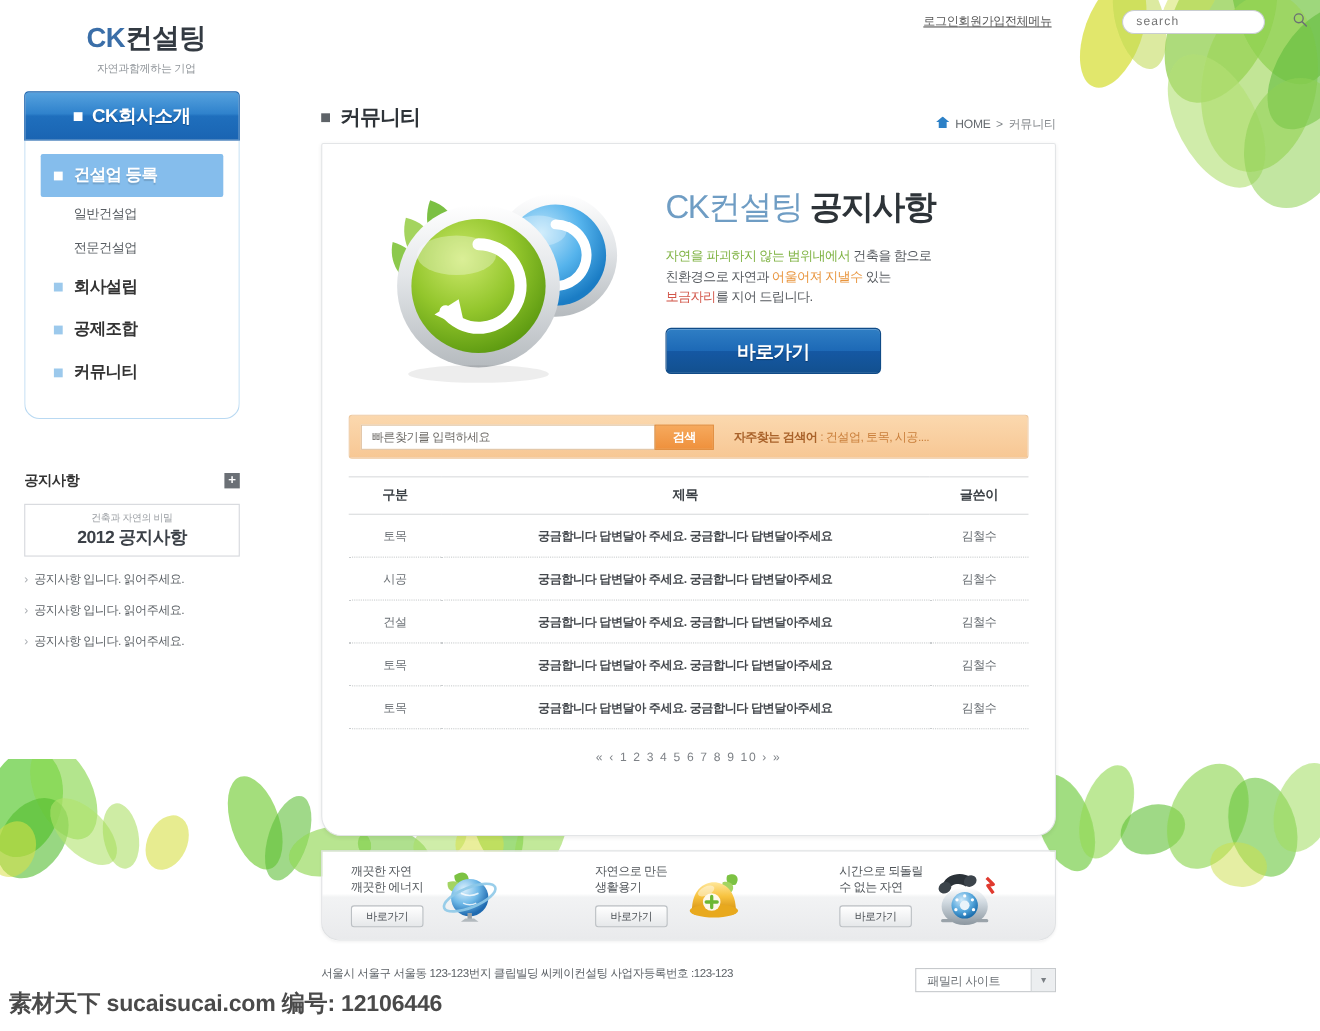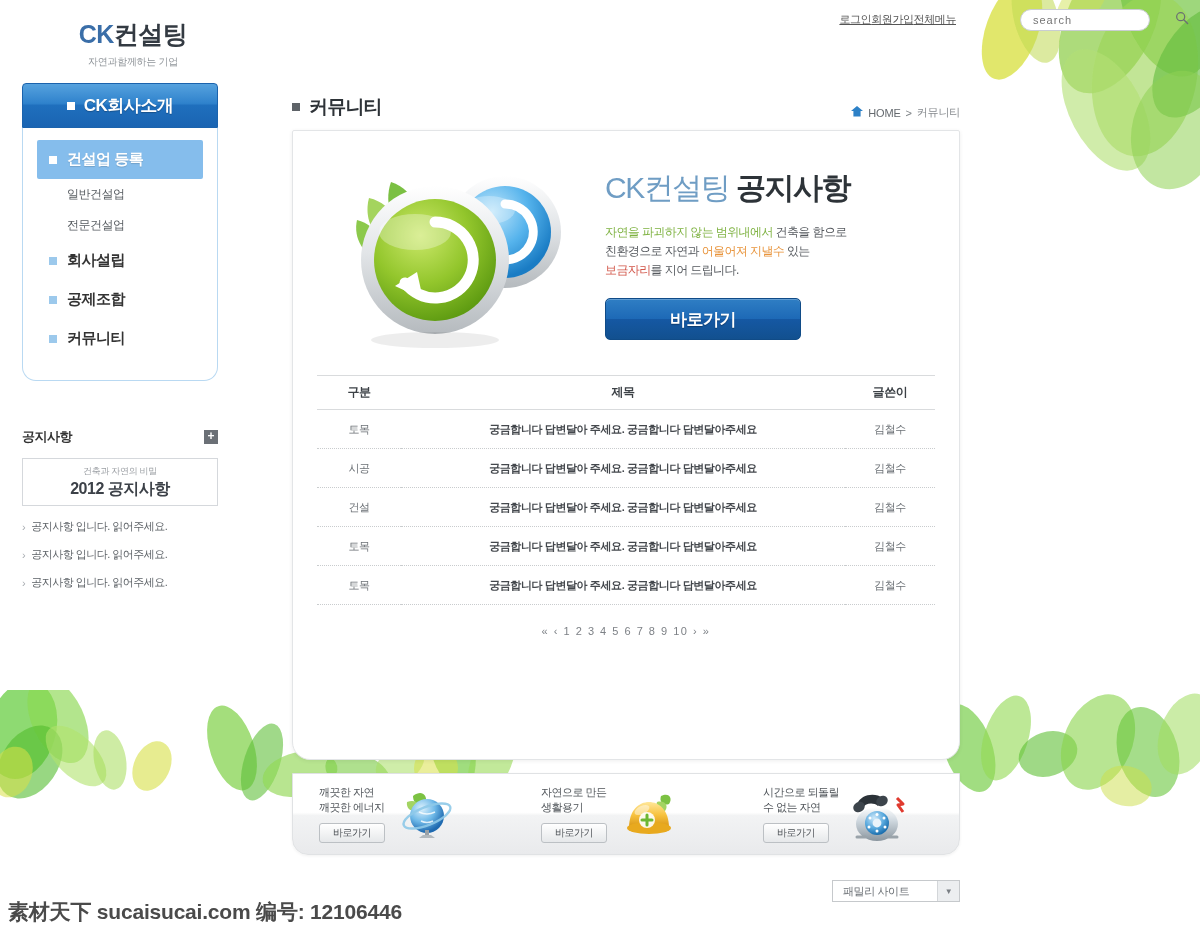--- a/index.html
+++ b/index.html
@@ -428,20 +428,28 @@
           </div>
           <div>
             <span class="r">보금자리</span><span>를 지어 드립니다.</span>
           </div>
         </div>
         <div id="hero-btn">바로가기</div>
       </div>
     </div>
 
 
+    <div id="faq-search">
+      <input id="faq-input" type="text" value="빠른찾기를 입력하세요" style="">
+      <div id="faq-search-btn">검색</div>
+      <div id="faq-hint">
+        <b>자주찾는 검색어</b>
+        <span>: 건설업, 토목, 시공....</span>
+      </div>
+    </div>
 
     <table id="faq-table">
       <thead>
         <tr>
           <th style="width:84px">구분</th>
           <th>제목</th>
           <th style="width:90px">글쓴이</th>
         </tr>
       </thead>
       <tbody>
@@ -584,19 +592,20 @@
         <circle cx="20" cy="41" r="1.5" fill="#ffffff"></circle>
         <circle cx="21" cy="32" r="1.5" fill="#ffffff"></circle>
         <path d="M8 51 h8 M40 51 h8" stroke="#9aa3aa" stroke-width="3" stroke-linecap="round"></path>
         <path d="M48 12 l6 6 l-5 1 l5 7" stroke="#e03a2f" stroke-width="3" fill="none" stroke-linejoin="round"></path>
       </svg>
     </div>
   </div>
 </div>
 
 <div id="footer">
+  <div id="footer-addr">서울시 서울구 서울동 123-123번지 클립빌딩 씨케이컨설팅 사업자등록번호 :123-123</div>
   <div id="family-site">
     <span>패밀리 사이트</span>
     <span class="arr">▼</span>
   </div>
 </div>
 
 <div id="watermark">素材天下 sucaisucai.com 编号: 12106446</div>
 
 </body></html>

